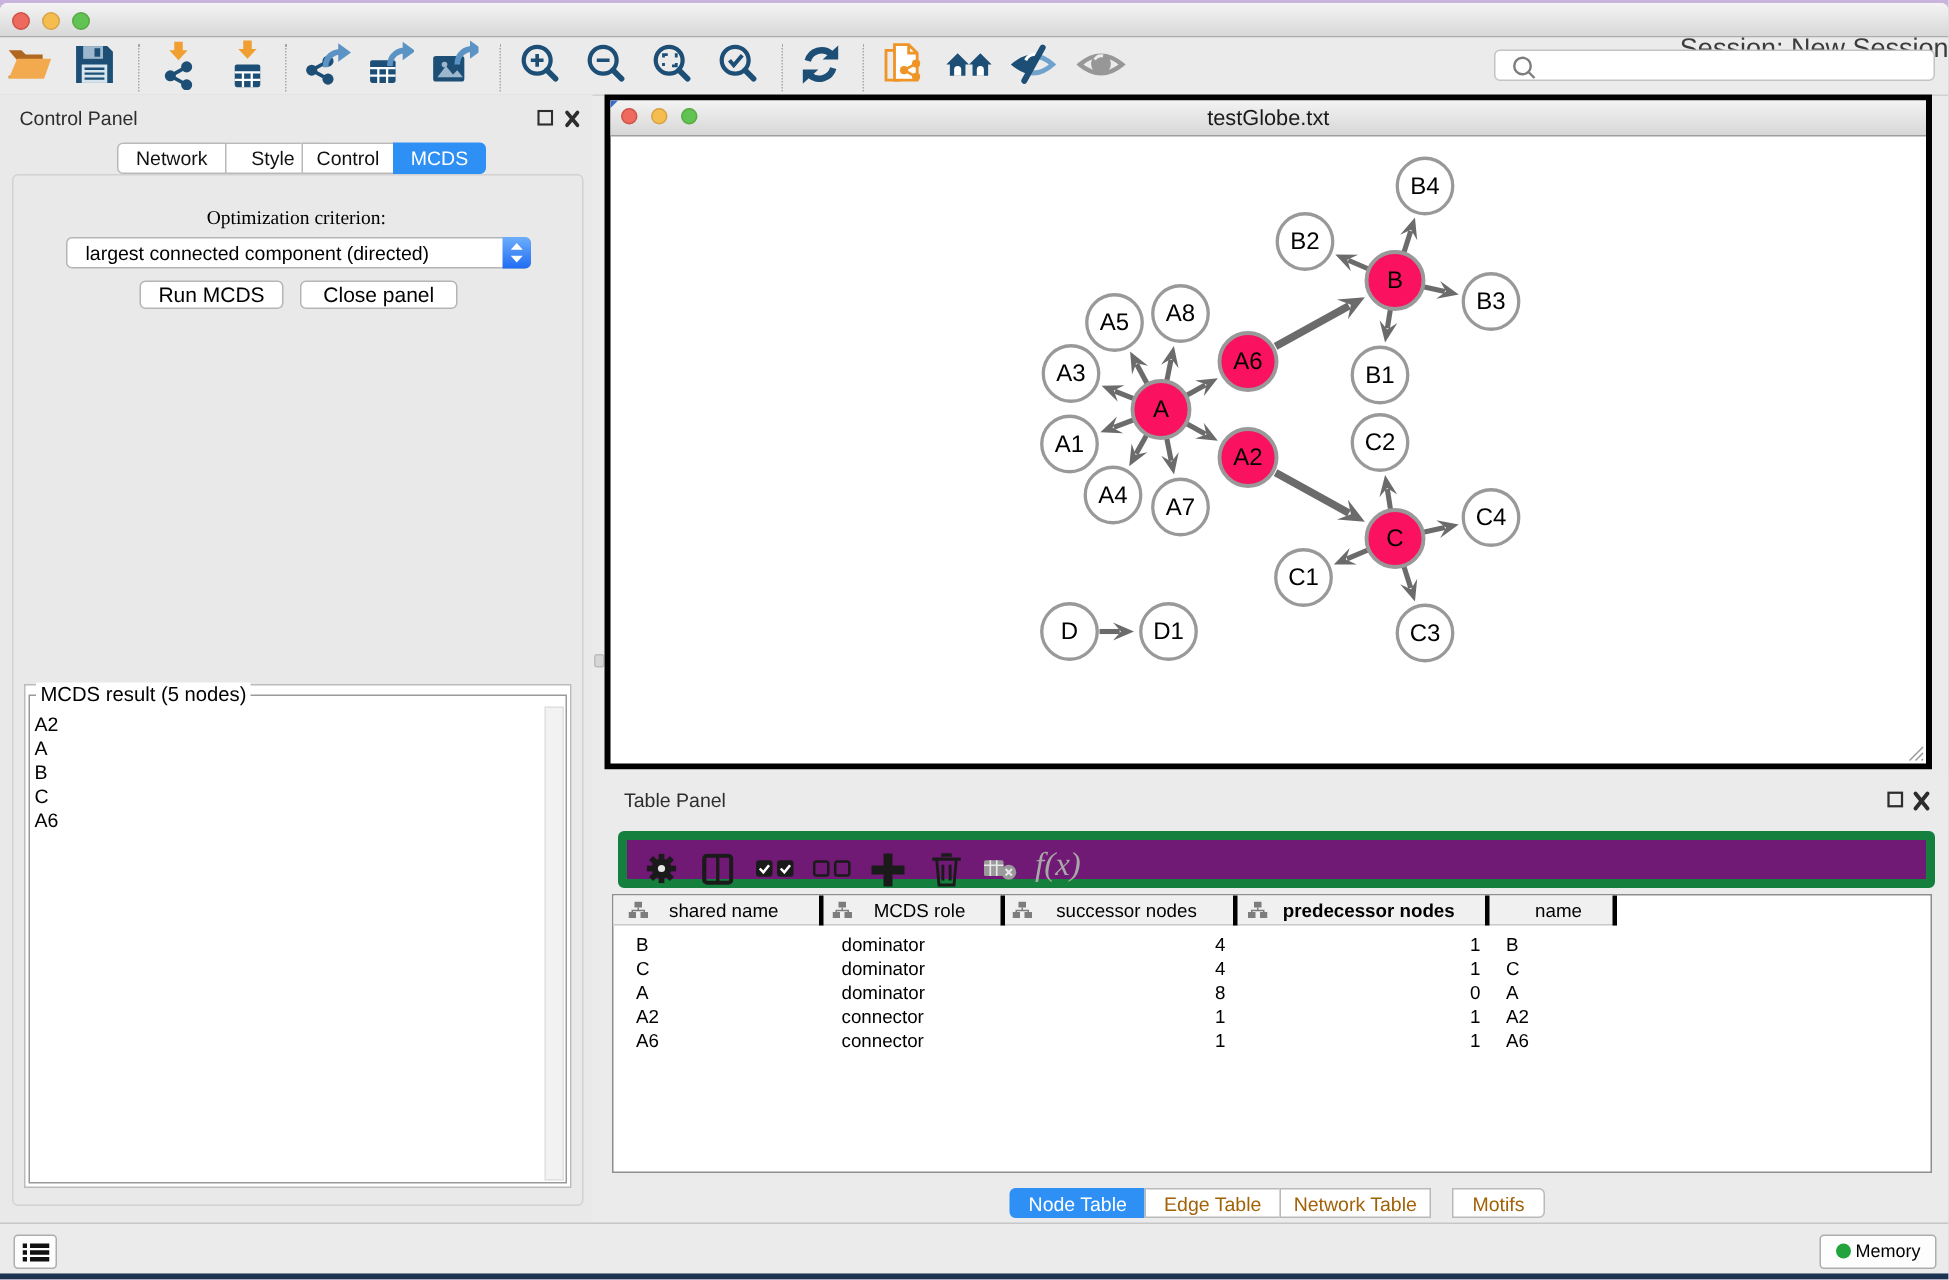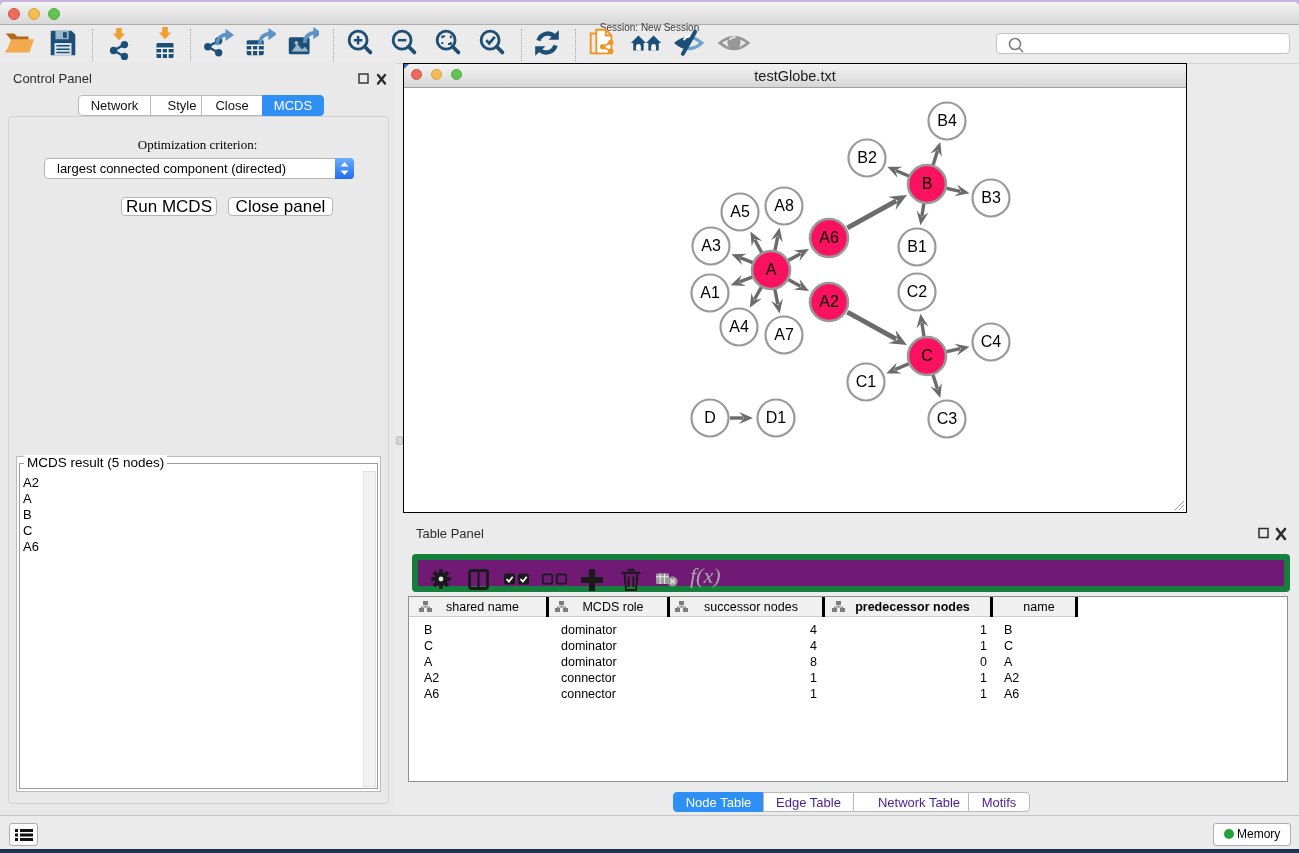--- a/index.html
+++ b/index.html
@@ -2,68 +2,68 @@
 <html><head><meta charset="utf-8"><style>
 * { margin:0; padding:0; box-sizing:border-box; }
 body { width:1299px; height:853px; background:#c9b4de; font-family:"Liberation Sans",sans-serif; overflow:hidden; position:relative; }
 .abs { position:absolute; }
 #mainwin { position:absolute; left:0; top:2px; width:1299px; height:847px; background:#ebebeb; border-radius:5px 5px 0 0; }
 #titlebar { position:absolute; left:0; top:0; width:100%; height:23px; background:linear-gradient(#f4f4f4,#d8d8d8); border-bottom:1px solid #adadad; border-radius:5px 5px 0 0; }
 .tl { position:absolute; top:6px; width:12px; height:12px; border-radius:50%; }
 #titlebar .t-red { left:8px; background:#ee6a5f; border:1px solid #ce5247; }
 #titlebar .t-yel { left:28px; background:#f5bd4f; border:1px solid #d6a243; }
 #titlebar .t-grn { left:48px; background:#61c354; border:1px solid #58a940; }
-#title-text { position:absolute; top:20px; width:100%; text-align:center; font-size:10px; color:#3c3c3c; }
+#title-text { position:absolute; top:20px; width:100%; text-align:right; font-size:18px; color:#3c3c3c; }
 #toolbar { position:absolute; left:0; top:23px; width:100%; height:38px; }
 .sep { position:absolute; top:4px; height:32px; border-left:1px dotted #a8a8a8; }
 .ticon { position:absolute; top:1px; }
 #searchbox { position:absolute; left:996px; top:8px; width:294px; height:21px; background:#fff; border:1px solid #c3c3c3; border-radius:4px; }
 #belowbar { position:absolute; left:0; top:61px; width:100%; height:1px; background:#d2d2d2; }
 
 
 #cpanel { position:absolute; left:0; top:61px; width:395px; height:752px; background:#e9e9e9; }
 #cpanel-title { position:absolute; left:13px; top:8px; font-size:13px; color:#2d2d2d; }
 .panebtns { position:absolute; top:9px; }
 #cp-tabs { position:absolute; left:78px; top:32px; height:21px; }
 .tab { position:absolute; top:0; height:21px; background:#fff; border:1px solid #b9b9b9; font-size:13px; color:#111; text-align:center; line-height:20px; }
 .tab.sel { background:#2e90f5; border-color:#2e90f5; color:#fff; }
 #cp-body { position:absolute; left:8px; top:53px; width:381px; height:688px; background:#e9e9e9; border:1px solid #d2d2d2; border-radius:4px; }
 #opt-label { position:absolute; left:0; top:74px; width:100%; text-align:center; font-size:13px; color:#000;font-family:Liberation Serif, serif; }
 #dropdown { position:absolute; left:44px; top:95px; width:310px; height:21px; background:#fff; border:1px solid #b5b5b5; border-radius:4px; font-size:13px; line-height:19px; padding-left:12px; color:#000; }
 #dd-btn { position:absolute; right:-1px; top:-1px; width:19px; height:21px; border-radius:0 4px 4px 0; background:linear-gradient(#6caefc,#206cf1); }
-.btn { position:absolute; top:134px; height:19px; background:#fff; border:1px solid #b5b5b5; border-radius:4px; font-size:17px; color:#000; text-align:center; line-height:17px;margin-left:28px; }
+.btn { position:absolute; top:124px; height:19px; background:#fff; border:1px solid #b5b5b5; border-radius:4px; font-size:14px; color:#000; text-align:center; line-height:17px; }
 #mcds-box { position:absolute; left:16px; top:393px; width:365px; height:336px; background:#fff; border:1px solid #bbb; }
 #mcds-fs { position:absolute; left:2px; top:6px; width:359px; height:326px; border:1px solid #9a9a9a; }
 #mcds-legend { position:absolute; left:7px; top:-2px; background:#fff; padding:0 3px; font-size:13.5px; color:#000; }
 #mcds-list { position:absolute; left:2px; top:3px; font-size:13px; color:#000; line-height:16px; }
 #mcds-scroll { position:absolute; right:4px; top:14px; width:13px; height:316px; background:#f2f2f2; border:1px solid #e0e0e0; }
 
 
 #vsplit-handle { position:absolute; left:396px; top:434px; width:7px; height:9px; background:#d6d6d6; border:1px solid #bdbdbd; border-radius:2px; }
 
 
-#netwin { position:absolute; left:403px; top:61px; width:784px; height:450px; background:#fff; border:1px solid #000000; }
+#netwin { position:absolute; left:403px; top:61px; width:885px; height:450px; background:#fff; border:4px solid #000000; }
 #net-titlebar { position:absolute; left:0; top:0; width:100%; height:24px; background:linear-gradient(#f3f3f3,#d7d7d7); border-bottom:1px solid #9e9e9e; }
 #net-titlebar .t-red { left:7px; top:5px; width:11px; height:11px; background:#ee6a5f; border:1px solid #ce5247; }
 #net-titlebar .t-yel { left:27px; top:5px; width:11px; height:11px; background:#f5bd4f; border:1px solid #d6a243; }
 #net-titlebar .t-grn { left:47px; top:5px; width:11px; height:11px; background:#61c354; border:1px solid #58a940; }
 #net-title { position:absolute; top:4px; width:100%; text-align:center; font-size:14.5px; color:#1a1a1a; }
 #bluecorner { position:absolute; left:0; top:0; width:0; height:0; border-top:5px solid #3b6bc6; border-right:5px solid transparent; }
 #resizegrip { position:absolute; right:1px; bottom:1px; width:12px; height:12px; }
 
 
 #tpanel { position:absolute; left:395px; top:511px; width:904px; height:302px; background:#ebebeb; }
 #tpanel-title { position:absolute; left:21px; top:13px; font-size:13px; color:#2d2d2d; }
 #ttoolbar { position:absolute; left:17px; top:41px; width:878px; height:38px; background:#701a75; border:6px solid #15803d; border-radius:4px; }
 #ttable { position:absolute; left:13px; top:83px; width:880px; height:186px; background:#fff; border:1px solid #8e8e8e; }
 #thead { position:absolute; left:0; top:0; width:669px; height:20px; background:#f0f0f0; border-bottom:1px solid #cbcbcb; }
 .thcell { position:absolute; top:0; height:20px; border-right:3px solid #000000; font-size:12.5px; color:#000; text-align:center; line-height:20px; padding-left:10px; }
 .trow { position:absolute; font-size:12.5px; color:#000; height:16px; line-height:16px; }
 #btabs { position:absolute; left:278px; top:279px; height:20px; }
-.btab { position:absolute; top:0; height:20px; background:#fff; border:1px solid #b9b9b9; font-size:13px; color:#4c1d95; text-align:center; line-height:19px; }
+.btab { position:absolute; top:0; height:20px; background:#fff; border:1px solid #b9b9b9; font-size:13px; color:#a16207; text-align:center; line-height:19px; }
 .btab.sel { background:#2e90f5; border-color:#2e90f5; color:#fff; }
 
 
 #statusbar { position:absolute; left:0; top:813px; width:100%; height:34px; background:#ebebeb; border-top:1px solid #c6c6c6; }
 #listbtn { position:absolute; left:9px; top:7px; width:29px; height:23px; background:#fdfdfd; border:1px solid #adadad; border-radius:3px; }
 #membtn { position:absolute; right:8px; top:7px; width:78px; height:23px; background:#fdfdfd; border:1px solid #adadad; border-radius:3px; font-size:12px; color:#000; line-height:21px; text-align:center; }
 #deskbottom { position:absolute; left:0; top:849px; width:100%; height:4px; background:#1c3350; }
 </style></head><body>
 <div id="mainwin">
  <div id="titlebar">
@@ -221,21 +221,21 @@
 
  <div id="cpanel">
    <div id="cpanel-title">Control Panel</div>
    <svg class="panebtns" style="left:358px" width="32" height="14" viewBox="0 0 32 14">
      <rect x="1" y="2" width="9" height="9" fill="none" stroke="#2d2d2d" stroke-width="1.4"></rect>
      <path d="M20 3 L27 11.5 M27 3 L20 11.5" stroke="#2d2d2d" stroke-width="2.4" stroke-linecap="round"></path>
    </svg>
    <div id="cp-tabs">
      <div class="tab" style="left:0; width:73px; border-radius:4px 0 0 4px;">Network</div>
      <div class="tab" style="left:72px; width:64px;">Style</div>
-     <div class="tab" style="left:123px; width:62px;">Close</div>
+     <div class="tab" style="left:123px; width:62px;">Control</div>
      <div class="tab sel" style="left:184px; width:62px; border-radius:0 4px 4px 0;">MCDS</div>
    </div>
    <div id="cp-body"></div>
    <div id="opt-label">Optimization criterion:</div>
    <div id="dropdown">largest connected component (directed)
      <div id="dd-btn"><svg width="19" height="21" viewBox="0 0 19 21">
             <path d="M9.5 4 L13.5 8.5 H5.5 z" fill="#fff"></path>
             <path d="M9.5 17 L5.5 12.5 H13.5 z" fill="#fff"></path>
           </svg></div>
    </div>
@@ -462,21 +462,21 @@
 <div class="trow" style="left:595px;top:73px;">A2</div>
 <div class="trow" style="left:15px;top:89px;">A6</div>
 <div class="trow" style="left:152px;top:89px;">connector</div>
 <div class="trow" style="left:330px;top:89px;width:78px;text-align:right;">1</div>
 <div class="trow" style="left:500px;top:89px;width:78px;text-align:right;">1</div>
 <div class="trow" style="left:595px;top:89px;">A6</div>
    </div>
    <div id="btabs">
      <div class="btab sel" style="left:0; width:91px; border-radius:4px 0 0 4px;">Node Table</div>
      <div class="btab" style="left:90px; width:91px;">Edge Table</div>
-     <div class="btab" style="left:180px; width:132px;">Network Table</div>
+     <div class="btab" style="left:180px; width:101px;">Network Table</div>
      <div class="btab" style="left:295px; width:62px; border-radius:0 4px 4px 0;">Motifs</div>
    </div>
  </div>
 
  <div id="statusbar">
    <div id="listbtn">
         <svg width="18" height="14" style="position:absolute;left:5px;top:4px" viewBox="0 0 18 14">
           <g fill="#111">
             <rect x="0" y="1" width="3" height="3"></rect>
             <rect x="0" y="5.5" width="3" height="3"></rect>

